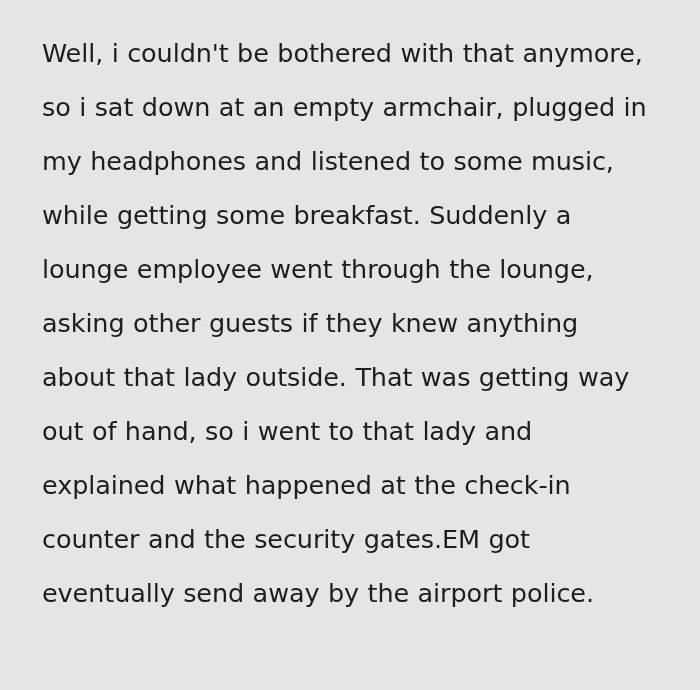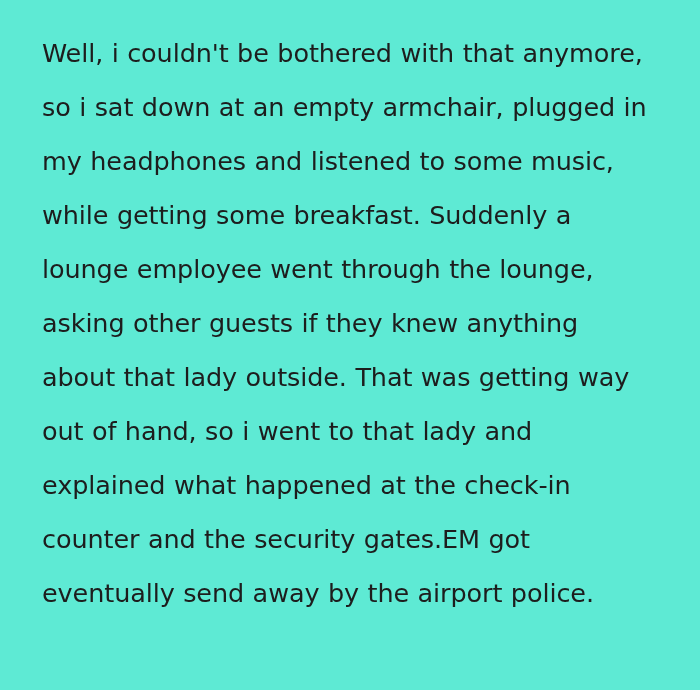--- a/index.html
+++ b/index.html
@@ -10,21 +10,21 @@
     width: 700px;
     height: 690px;
     background: #ffffff;
     font-family: "DejaVu Sans", sans-serif;
     overflow: hidden;
   }
   .page {
     box-sizing: border-box;
     width: 700px;
     height: 690px;
-    background: #5eead4;
+    background: #e5e5e5;
     padding: 26px 52px 26px 42px;
     display: block;
   }
   .story-text {
     font-family: "DejaVu Sans", sans-serif;
     font-size: 25.5px;
     line-height: 54px;
     color: #1d1d1d;
     letter-spacing: -0.1px;
     white-space: pre-wrap;

